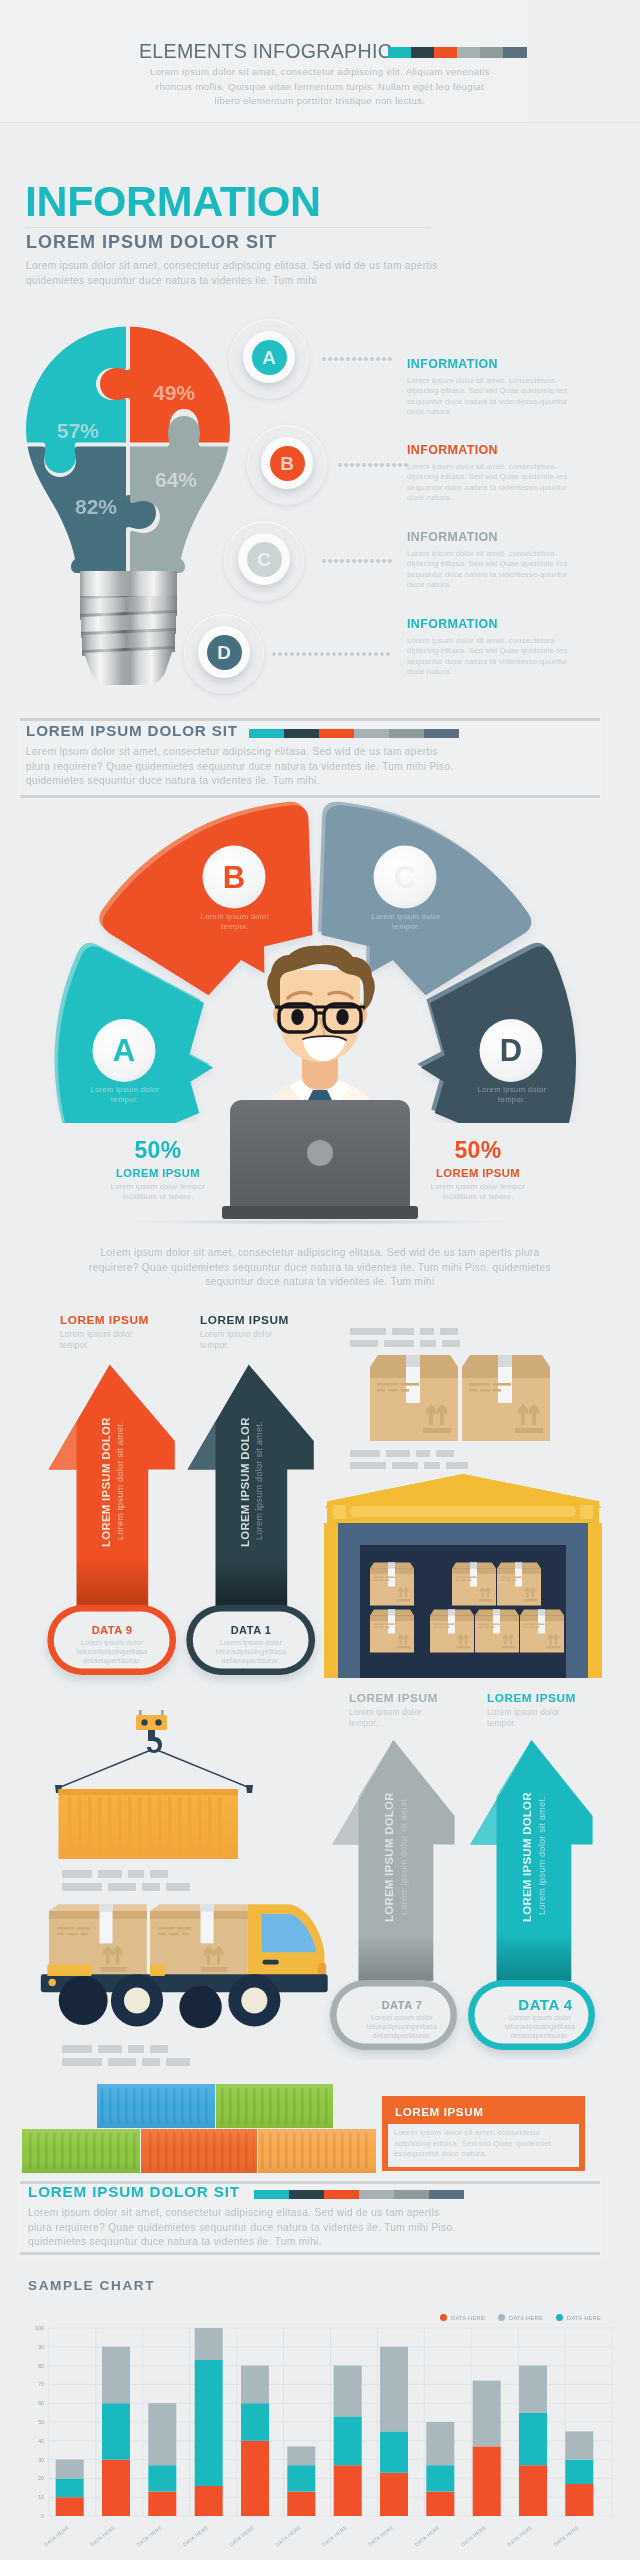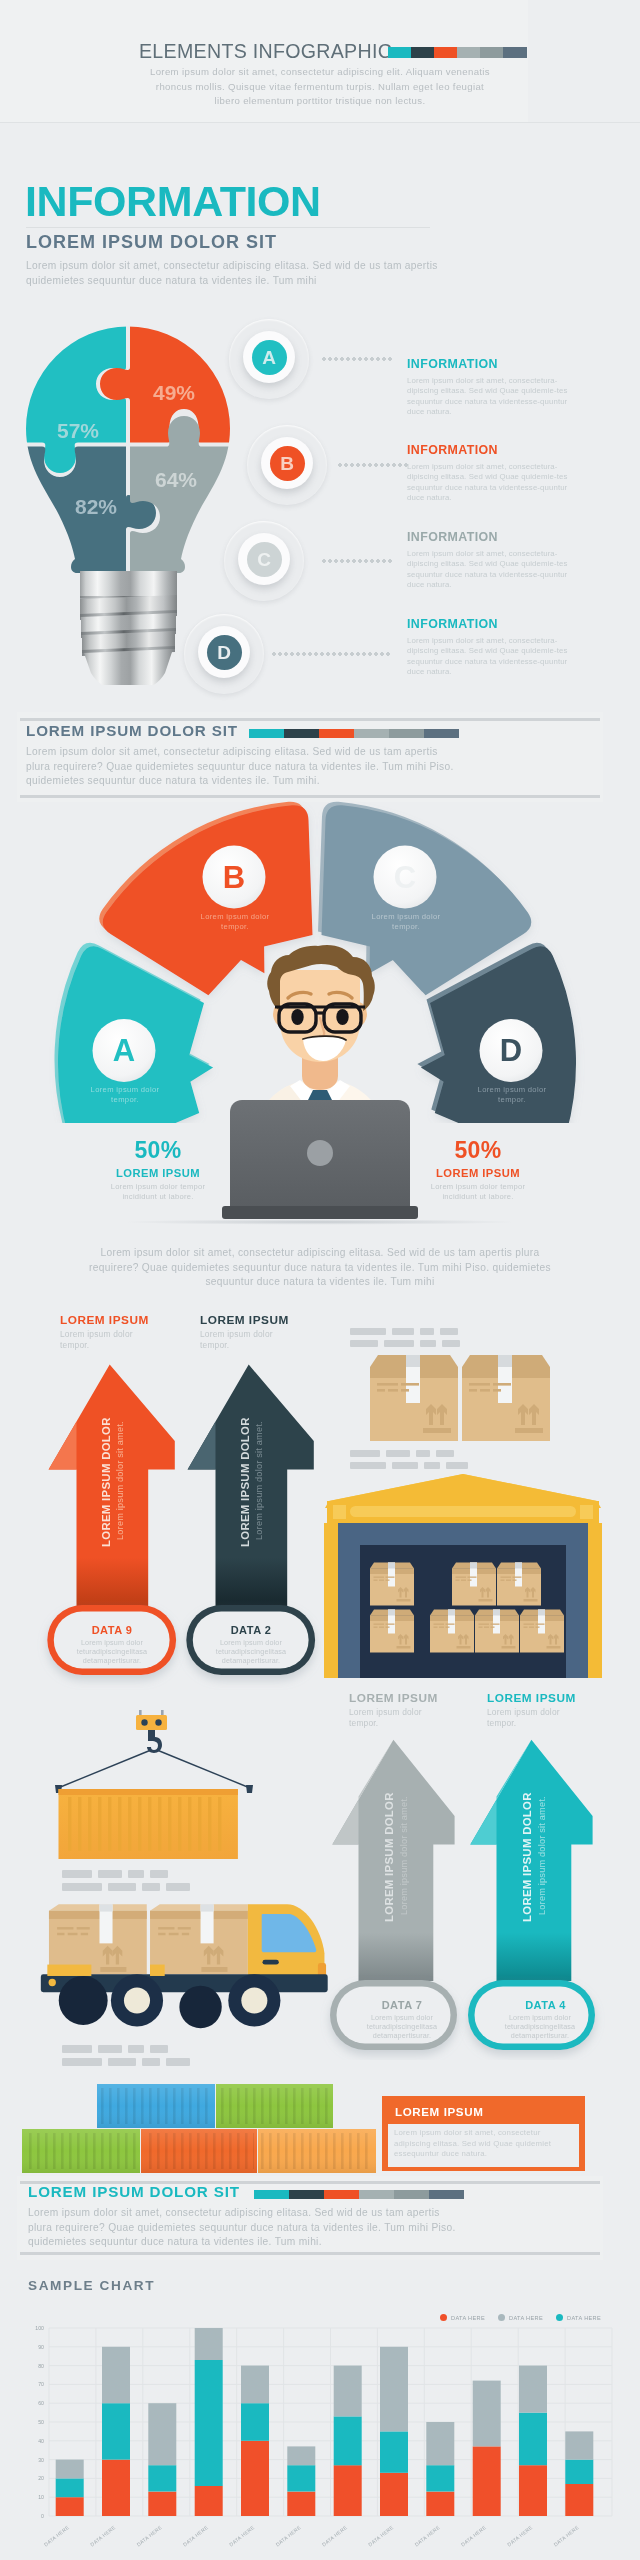--- a/index.html
+++ b/index.html
@@ -384,21 +384,21 @@
   <div class="vtext" style="left:100.5px;top:1547px;transform:rotate(-90deg);font-size:11.4px;font-weight:bold;color:#fbe0d4;letter-spacing:.3px;line-height:11.4px;">LOREM IPSUM DOLOR</div>
   <div class="vtext" style="left:116px;top:1540px;transform:rotate(-90deg);font-size:9.2px;color:#f8b293;letter-spacing:.2px;line-height:9.2px;">Lorem ipsum dolor sit amet.</div>
   <div class="vtext" style="left:239.5px;top:1547px;transform:rotate(-90deg);font-size:11.4px;font-weight:bold;color:#d3dadc;letter-spacing:.3px;line-height:11.4px;">LOREM IPSUM DOLOR</div>
   <div class="vtext" style="left:255px;top:1540px;transform:rotate(-90deg);font-size:9.2px;color:#7b8c93;letter-spacing:.2px;line-height:9.2px;">Lorem ipsum dolor sit amet.</div>
 
   <div class="abs" style="left:47px;top:1624px;width:130px;text-align:center">
     <div style="font-size:11px;font-weight:bold;color:#ef5125;letter-spacing:.5px;line-height:12px;">DATA 9</div>
     <div style="font-size:7.2px;color:#c3c9cc;letter-spacing:.15px;line-height:9.2px;margin-top:2px;padding:0 16px;">Lorem ipsum dolor teturadipiscingelitasa detamapertisurar.</div>
   </div>
   <div class="abs" style="left:186px;top:1624px;width:130px;text-align:center">
-    <div style="font-size:11px;font-weight:bold;color:#2d434b;letter-spacing:.5px;line-height:12px;">DATA 2</div>
+    <div style="font-size:11px;font-weight:bold;color:#2d434b;letter-spacing:.5px;line-height:12px;">DATA 1</div>
     <div style="font-size:7.2px;color:#c3c9cc;letter-spacing:.15px;line-height:9.2px;margin-top:2px;padding:0 16px;">Lorem ipsum dolor teturadipiscingelitasa detamapertisurar.</div>
   </div>
 
   <svg class="abs" style="left:320px;top:1320px" width="300" height="360" viewBox="0 0 300 360">
     <defs>
       <symbol id="cbox" viewBox="0 0 88 86">
         <rect x="0" y="12" width="88" height="74" fill="#e0bd8b"></rect>
         <path d="M0,12 L8,0 L80,0 L88,12 Z" fill="#cfab78"></path>
         <rect x="0" y="12" width="88" height="11" fill="#cfab78"></rect>
         <rect x="36" y="0" width="14" height="48" fill="#f3f5f6"></rect>
@@ -627,21 +627,21 @@
   <div class="vtext" style="left:384px;top:1922px;transform:rotate(-90deg);font-size:11.4px;font-weight:bold;color:#dde1e2;letter-spacing:.3px;line-height:11.4px;">LOREM IPSUM DOLOR</div>
   <div class="vtext" style="left:399.5px;top:1915px;transform:rotate(-90deg);font-size:9.2px;color:#c2c8c9;letter-spacing:.2px;line-height:9.2px;">Lorem ipsum dolor sit amet.</div>
   <div class="vtext" style="left:522px;top:1922px;transform:rotate(-90deg);font-size:11.4px;font-weight:bold;color:#dff4f5;letter-spacing:.3px;line-height:11.4px;">LOREM IPSUM DOLOR</div>
   <div class="vtext" style="left:537.5px;top:1915px;transform:rotate(-90deg);font-size:9.2px;color:#9de0e3;letter-spacing:.2px;line-height:9.2px;">Lorem ipsum dolor sit amet.</div>
 
   <div class="abs" style="left:338px;top:1999px;width:128px;text-align:center">
     <div style="font-size:11px;font-weight:bold;color:#9aa5a6;letter-spacing:.5px;line-height:12px;">DATA 7</div>
     <div style="font-size:7.2px;color:#c3c9cc;letter-spacing:.15px;line-height:9.2px;margin-top:2px;padding:0 16px;">Lorem ipsum dolor teturadipiscingelitasa detamapertisurar.</div>
   </div>
   <div class="abs" style="left:476px;top:1999px;width:128px;text-align:center">
-    <div style="font-size:11px;font-weight:bold;color:#1ab9c0;letter-spacing:.5px;line-height:12px;padding-left:11px;">DATA 4</div>
+    <div style="font-size:15px;font-weight:bold;color:#1ab9c0;letter-spacing:.5px;line-height:12px;padding-left:11px;">DATA 4</div>
     <div style="font-size:7.2px;color:#c3c9cc;letter-spacing:.15px;line-height:9.2px;margin-top:2px;padding:0 16px;">Lorem ipsum dolor teturadipiscingelitasa detamapertisurar.</div>
   </div>
 
   <svg class="abs" style="left:10px;top:2080px" width="380" height="100" viewBox="0 0 380 100">
     <defs>
       <pattern id="ribs" width="8" height="10" patternUnits="userSpaceOnUse">
         <rect x="0" y="0" width="8" height="10" fill="none"></rect>
         <rect x="3" y="0" width="2.6" height="10" fill="#000000" opacity="0.09"></rect>
       </pattern>
       <linearGradient id="contShade" x1="0" y1="0" x2="0" y2="1">

